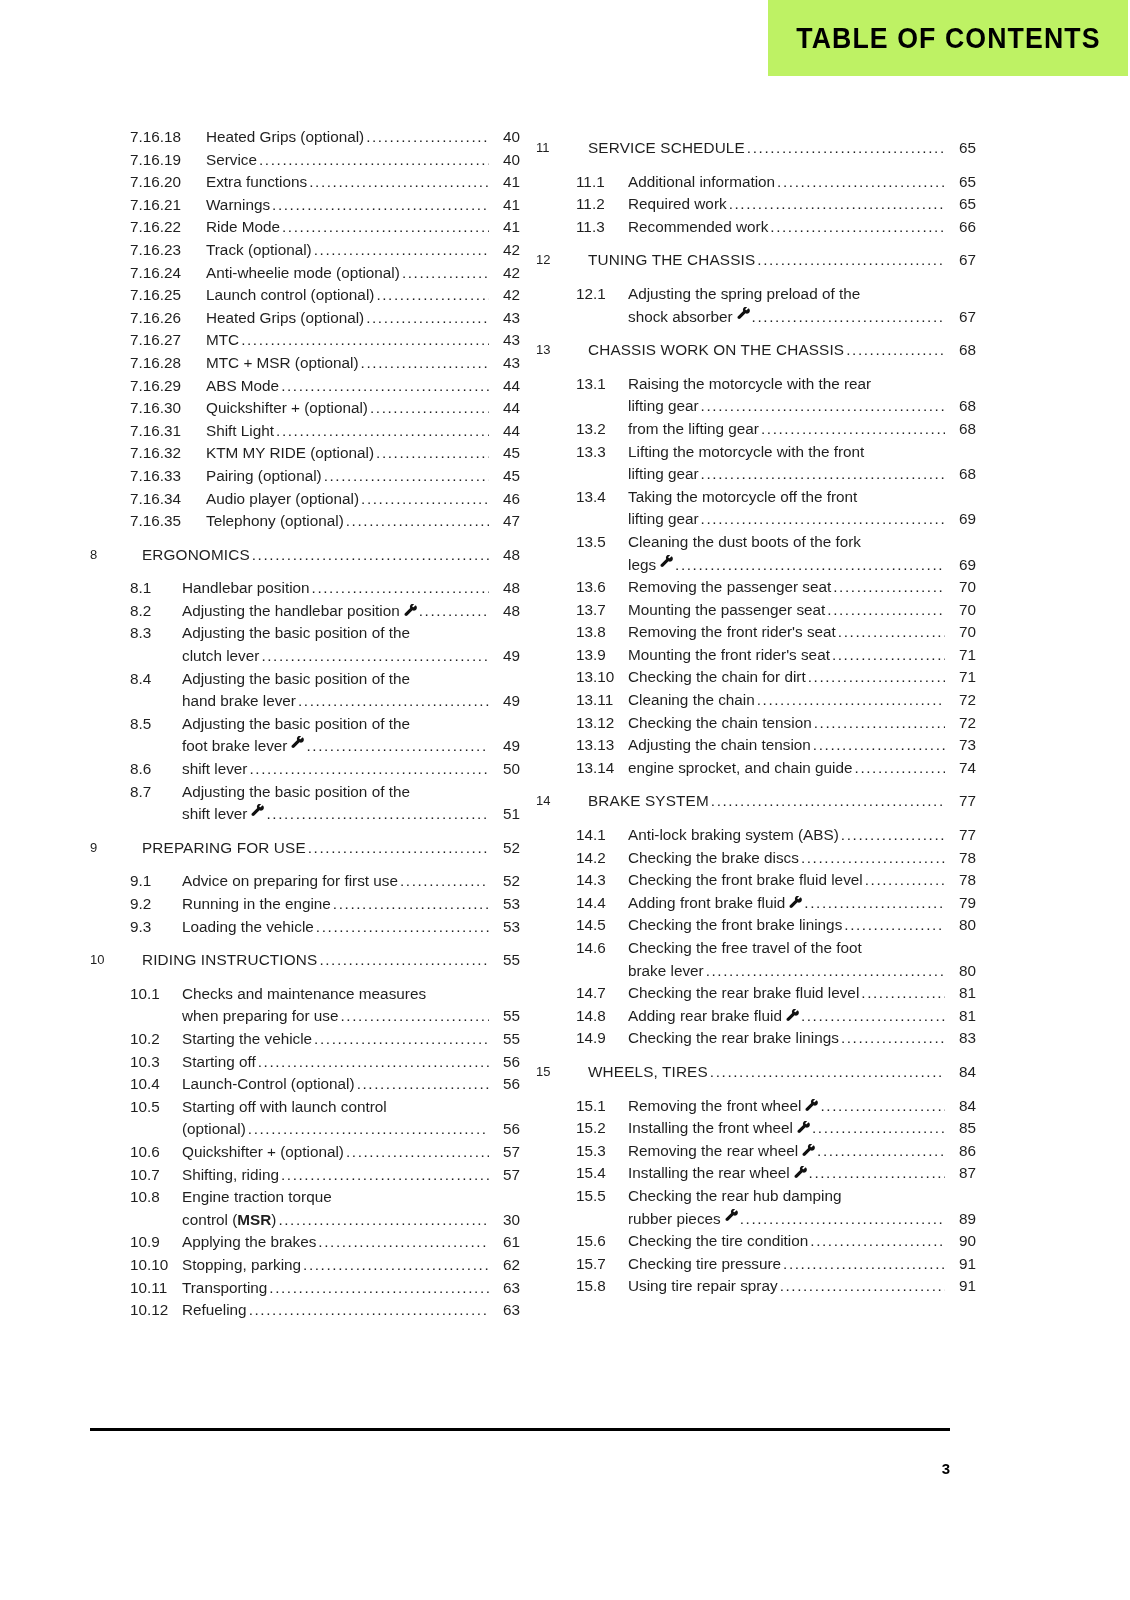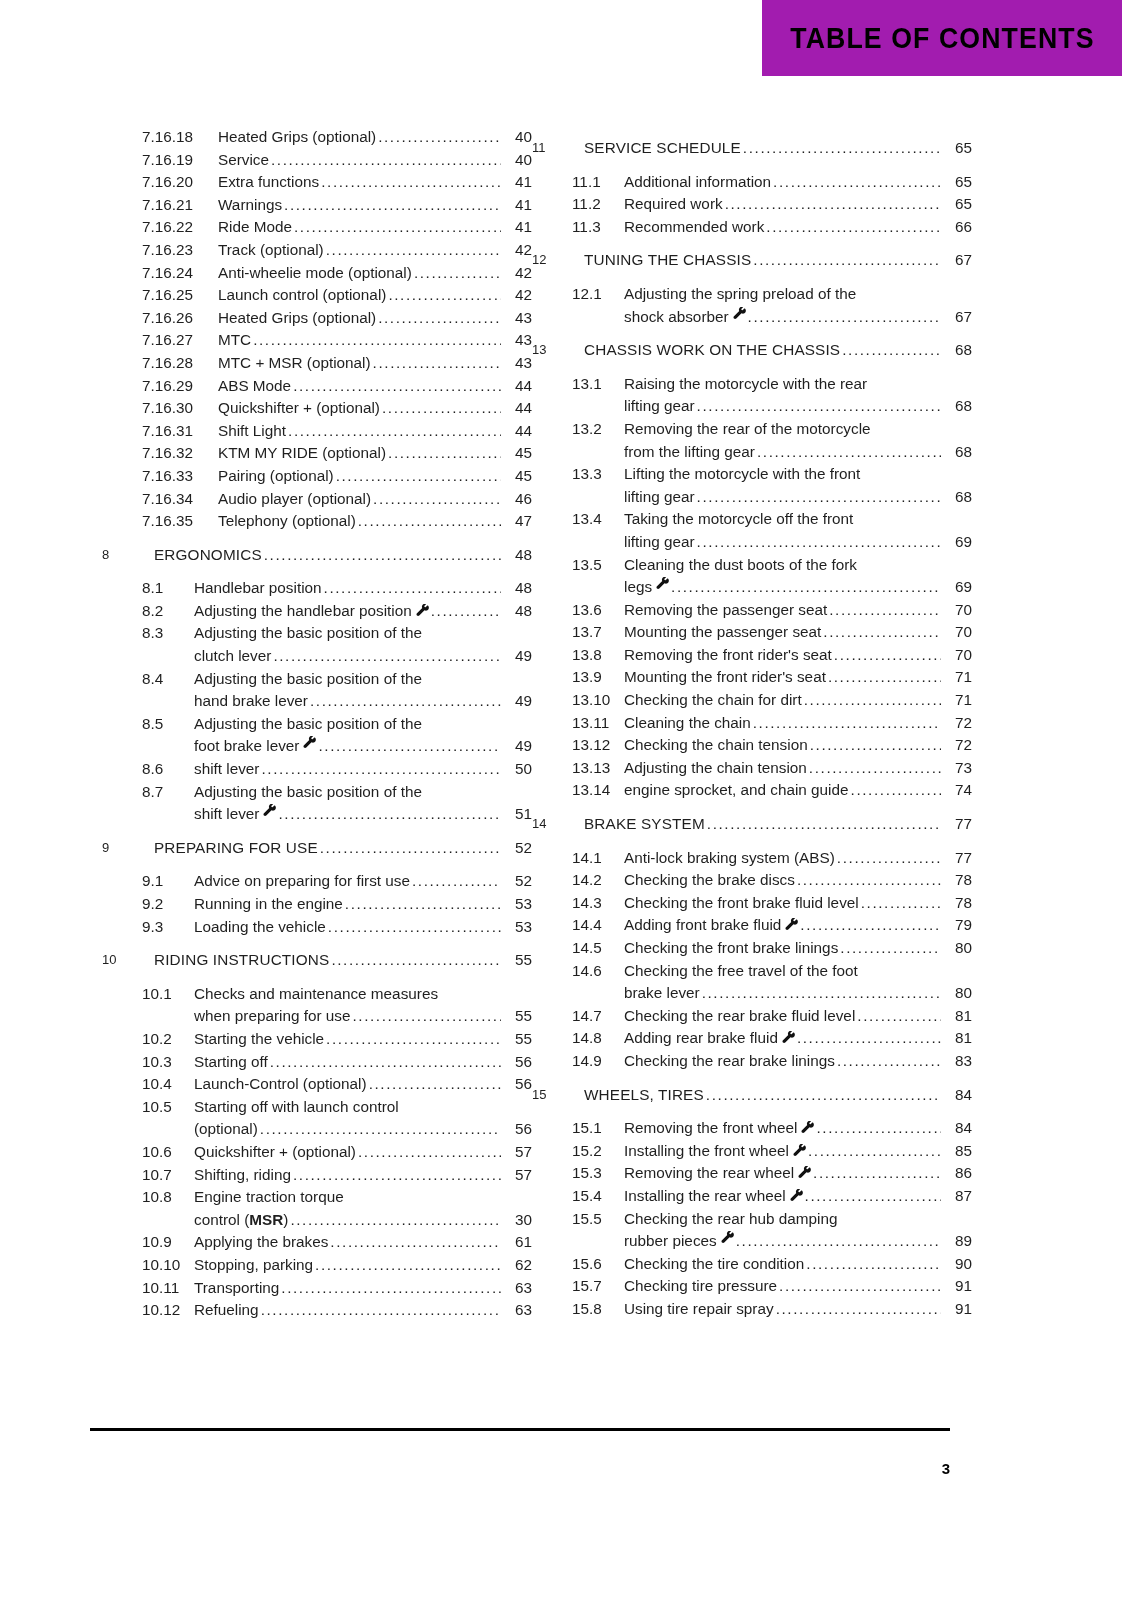--- a/index.html
+++ b/index.html
@@ -11,46 +11,45 @@
     font-family: "Liberation Sans", sans-serif;
     color: #1a1a1a;
     position: relative;
     overflow: hidden;
   }
 
   
   .header-banner {
     position: absolute;
     top: 0;
-    right: 8px;
+    right: 2px;
     width: 360px;
     height: 76px;
-    background: #a21caf;
+    background: #bef264;
     display: flex;
     align-items: center;
     justify-content: center;
   }
   .header-title {
     font-family: "Liberation Sans Narrow", "Liberation Sans", sans-serif;
     font-size: 29px;
     font-weight: bold;
     letter-spacing: 1.2px;
     color: #000000;
     transform: scaleX(0.92);
   }
 
   
   .content {
     position: absolute;
     top: 126px;
     left: 0;
     width: 1130px;
     display: flex;
-    gap: 0px;
-    padding-left: 12px;
+    gap: 16px;
   }
   .column {
     width: 430px;
   }
   .column.left  { margin-left: 90px; }
   .column.right { margin-left: 0px; width: 440px; }
 
   
   .toc-entry {
     display: flex;
@@ -703,23 +702,20 @@
           <div class="cont-line">
             <span class="text">lifting gear</span>
             <span class="leader">........................................................................................................................</span>
             <span class="page">68</span>
           </div>
         </div>
       </div>
       <div class="toc-entry level2">
         <span class="num">13.2</span>
         <div class="body-wrap">
-          <div class="line">
-            <span class="text">Removing the rear of the motorcycle</span>
-          </div>
           <div class="cont-line">
             <span class="text">from the lifting gear</span>
             <span class="leader">........................................................................................................................</span>
             <span class="page">68</span>
           </div>
         </div>
       </div>
       <div class="toc-entry level2">
         <span class="num">13.3</span>
         <div class="body-wrap">

